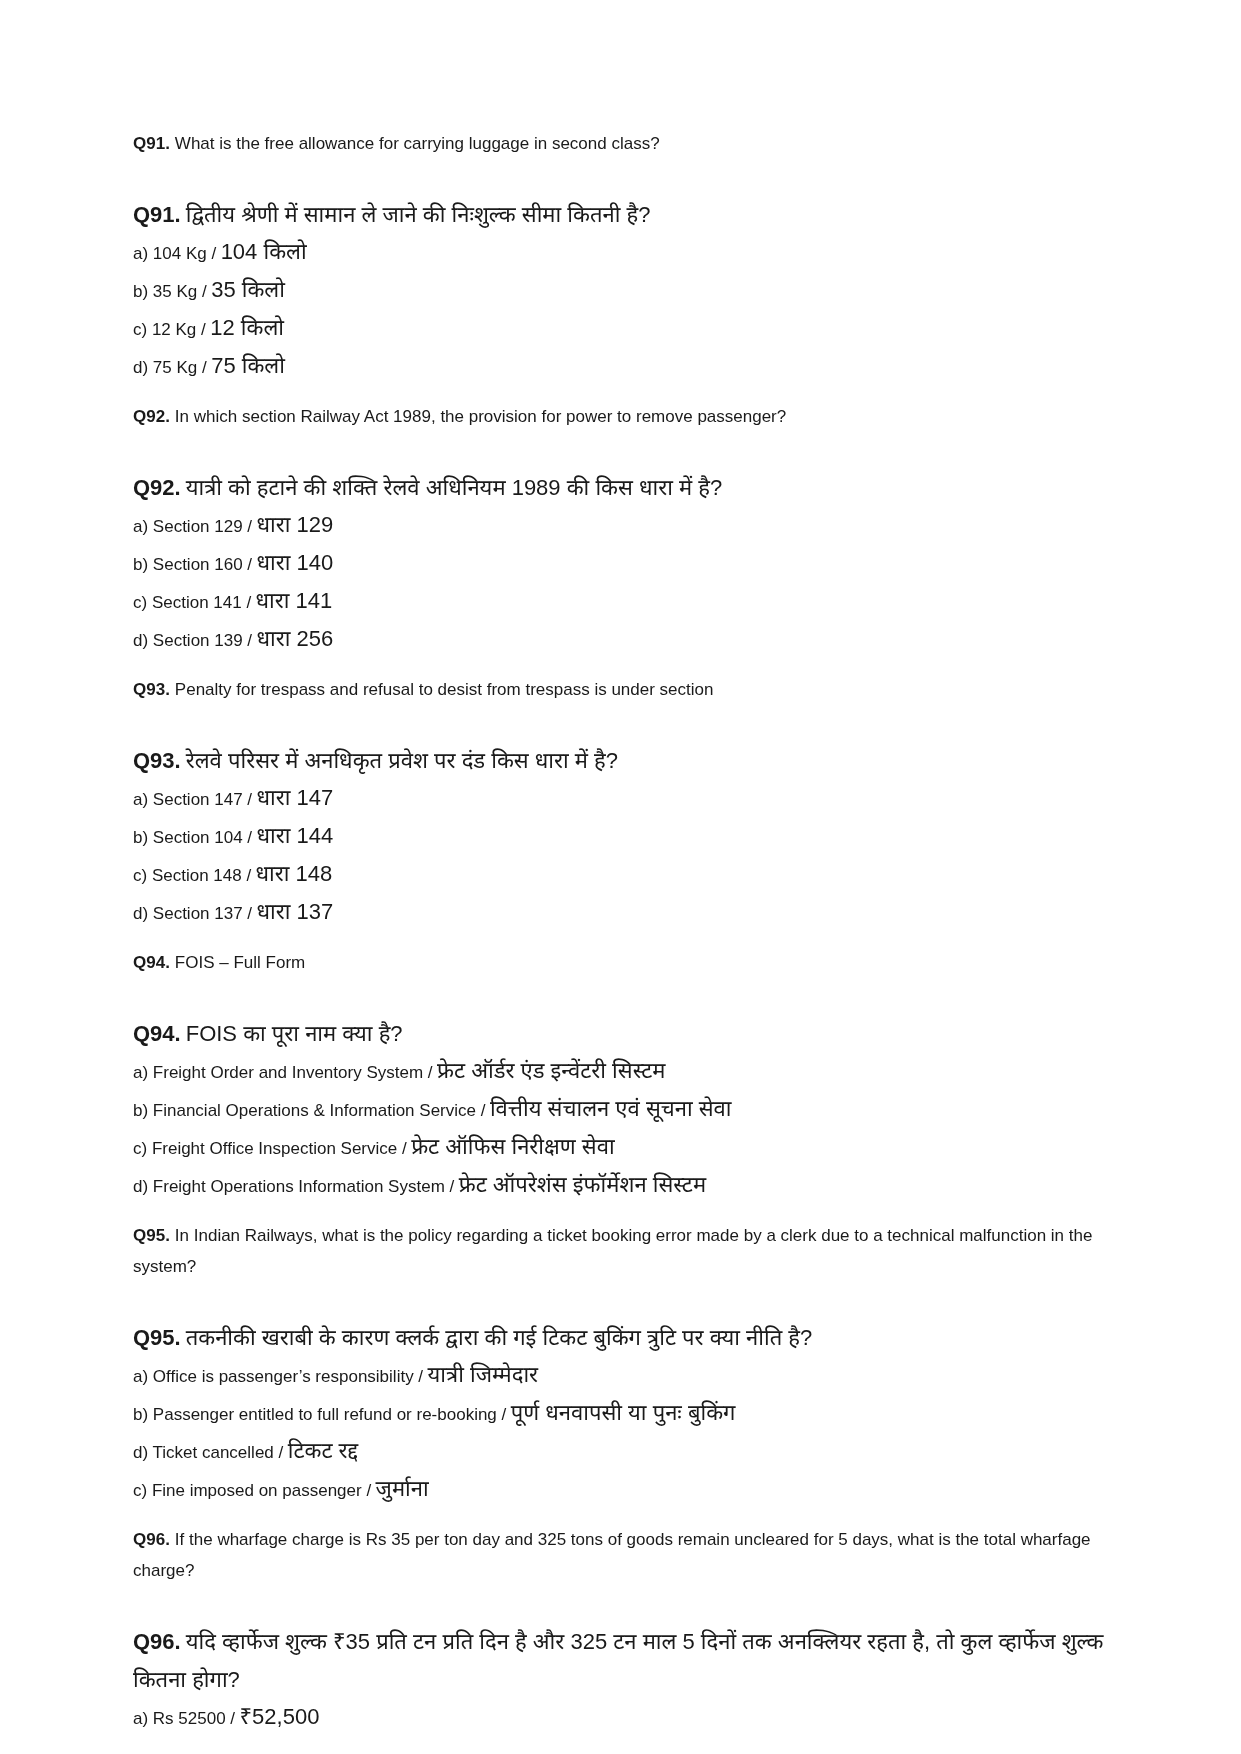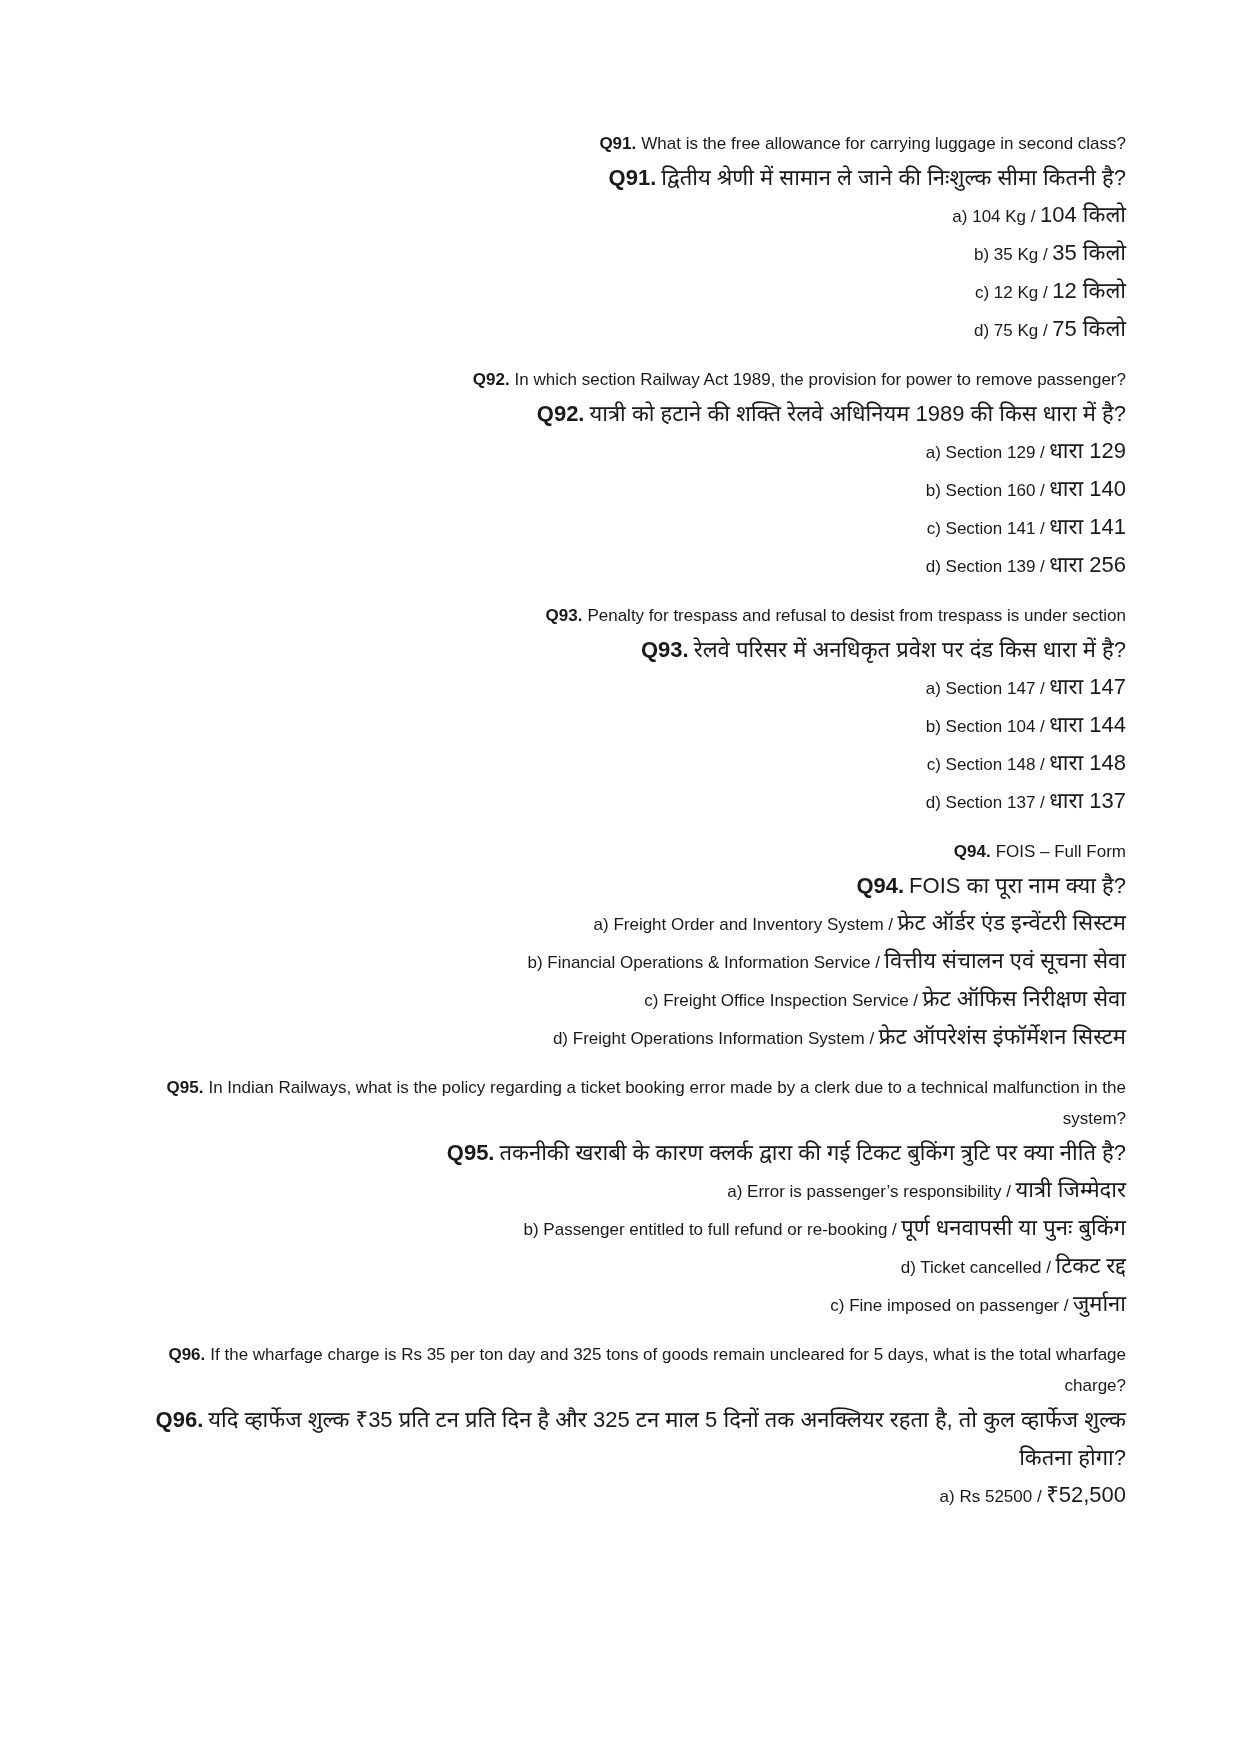--- a/index.html
+++ b/index.html
@@ -20,29 +20,29 @@
     height: 1754px;
     padding: 128px 115px 40px 133px;
     background: #ffffff;
   }
   section.question {
     margin: 0 0 15px 0;
   }
   p {
     margin: 0;
     padding: 0;
-    text-align: right;
   }
   .q-en {
     font-size: 17px;
     line-height: 31px;
   }
   .q-hi {
     font-size: 22px;
     line-height: 38px;
+    margin-top: 37px;
   }
   .q-num {
     font-weight: bold;
     margin-right: 5px;
   }
   .opt {
     line-height: 36px;
   }
   .opt-en {
     font-size: 17px;
@@ -108,21 +108,21 @@
       <p class="opt"><span class="opt-en">d) Freight Operations Information System /</span> <span class="opt-hi">फ्रेट ऑपरेशंस इंफॉर्मेशन सिस्टम</span></p>
     </section>
 
     <section class="question">
       <p class="q-en">
         <strong class="q-num">Q95.</strong><span class="q-text">In Indian Railways, what is the policy regarding a ticket booking error made by a clerk due to a technical malfunction in the system?</span>
       </p>
       <p class="q-hi">
         <strong class="q-num">Q95.</strong><span class="q-text">तकनीकी खराबी के कारण क्लर्क द्वारा की गई टिकट बुकिंग त्रुटि पर क्या नीति है?</span>
       </p>
-    <p class="opt"><span class="opt-en">a) Error is passenger’s responsibility /</span> <span class="opt-hi">यात्री जिम्मेदार</span></p>
+    <p class="opt"><span class="opt-en">a) Office is passenger’s responsibility /</span> <span class="opt-hi">यात्री जिम्मेदार</span></p>
       <p class="opt"><span class="opt-en">b) Passenger entitled to full refund or re-booking /</span> <span class="opt-hi">पूर्ण धनवापसी या पुनः बुकिंग</span></p>
       <p class="opt"><span class="opt-en">d) Ticket cancelled /</span> <span class="opt-hi">टिकट रद्द</span></p>
       <p class="opt"><span class="opt-en">c) Fine imposed on passenger /</span> <span class="opt-hi">जुर्माना</span></p>
     </section>
 
     <section class="question">
       <p class="q-en">
         <strong class="q-num">Q96.</strong><span class="q-text">If the wharfage charge is Rs 35 per ton day and 325 tons of goods remain uncleared for 5 days, what is the total wharfage charge?</span>
       </p>
       <p class="q-hi">

